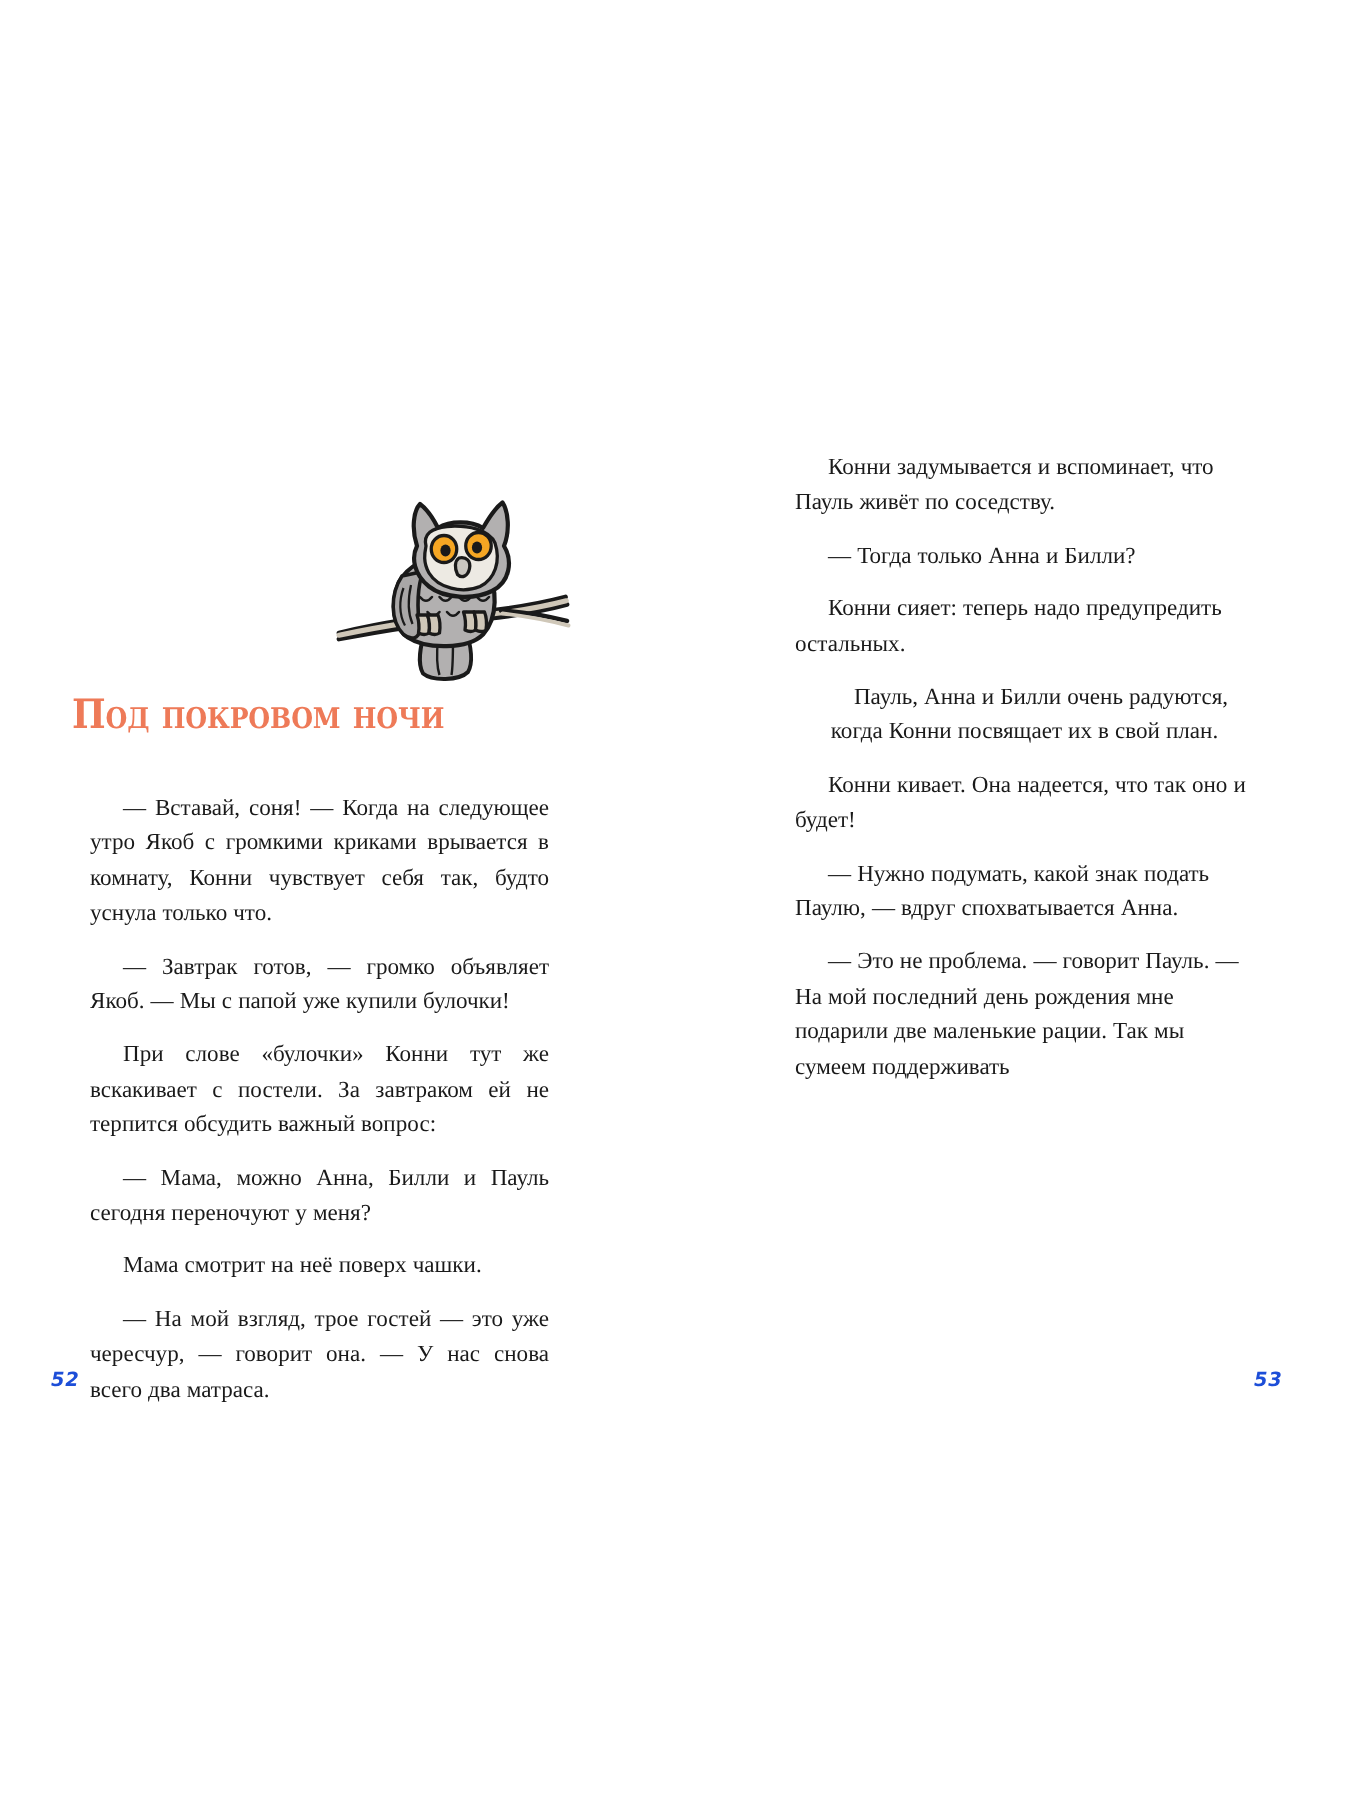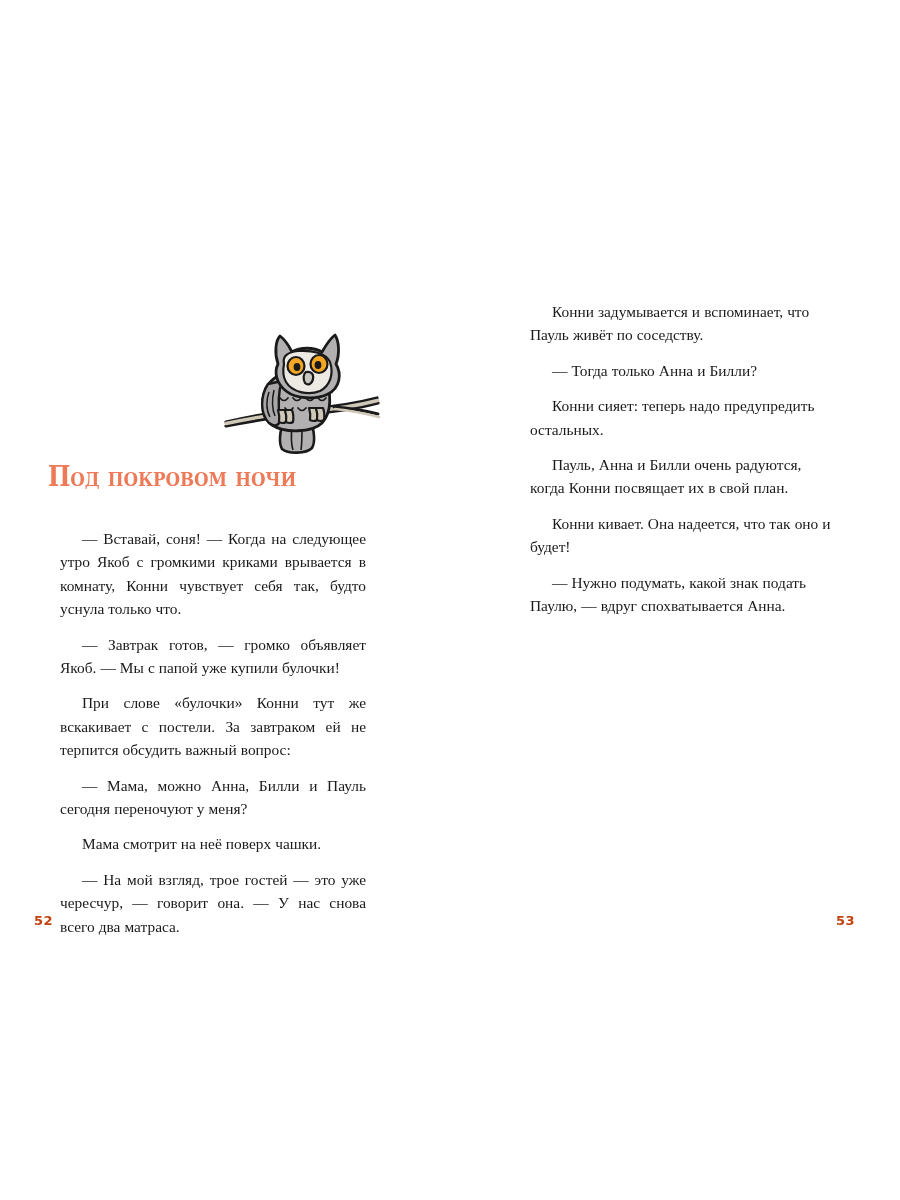--- a/index.html
+++ b/index.html
@@ -44,21 +44,21 @@
     margin: 12px;
     font-size: 15.4px;
     line-height: 23.4px;
     text-align: justify;
     text-indent: 22px;
     hyphens: manual;
     word-spacing: 0.2px;
   }
   p.para.nojust { text-align: left; }
   p.para + p.para { margin-top: 0; }
-  p.para.gap { margin-top: 23px; }
+  p.para.gap { margin-top: 23px; text-align: center; }
 
   
   .chapter-title {
     position: absolute;
     left: 48px;
     top: 462px;
     margin: 0;
     font-family: "DejaVu Serif", "Liberation Serif", serif;
     font-weight: 700;
     font-size: 27px;
@@ -81,22 +81,23 @@
   }
   .owl-illustration svg { display: block; width: 100%; height: 100%; }
 
   
   .folio {
     position: absolute;
     top: 913px;
     font-family: "DejaVu Sans", "Liberation Sans", sans-serif;
     font-size: 13px;
     font-weight: 700;
+    font-style: italic;
     letter-spacing: 0.5px;
-    color: #c2410c;
+    color: #1d4ed8;
   }
   .folio-left  { left: 34px; }
   .folio-right { left: 836px; }
 </style>
 </head>
 <body>
 
 <div class="page-spread">
 
   <div class="owl-illustration">
@@ -181,19 +182,20 @@
 
   <div class="column column-right">
     <div class="col-body">
       <p class="para nojust">Конни задумывается и вспоминает, что Пауль живёт по соседству.</p>
       <p class="para nojust">— Тогда только Анна и Билли?</p>
       <p class="para nojust">Конни сияет: теперь надо предупредить остальных.</p>
 
       <p class="para gap nojust">Пауль, Анна и Билли очень радуются, когда Конни посвящает их в свой план.</p>
       <p class="para nojust">Конни кивает. Она надеется, что так оно и будет!</p>
       <p class="para nojust">— Нужно подумать, какой знак подать Паулю, — вдруг спохватывается Анна.</p>
+      <p class="para nojust">— Это не проблема. — говорит Пауль. — На мой последний день рождения мне подарили две маленькие рации. Так мы сумеем поддерживать</p>
     </div>
   </div>
 
   <div class="folio folio-left">52</div>
   <div class="folio folio-right">53</div>
 
 </div>
 
 </body></html>

